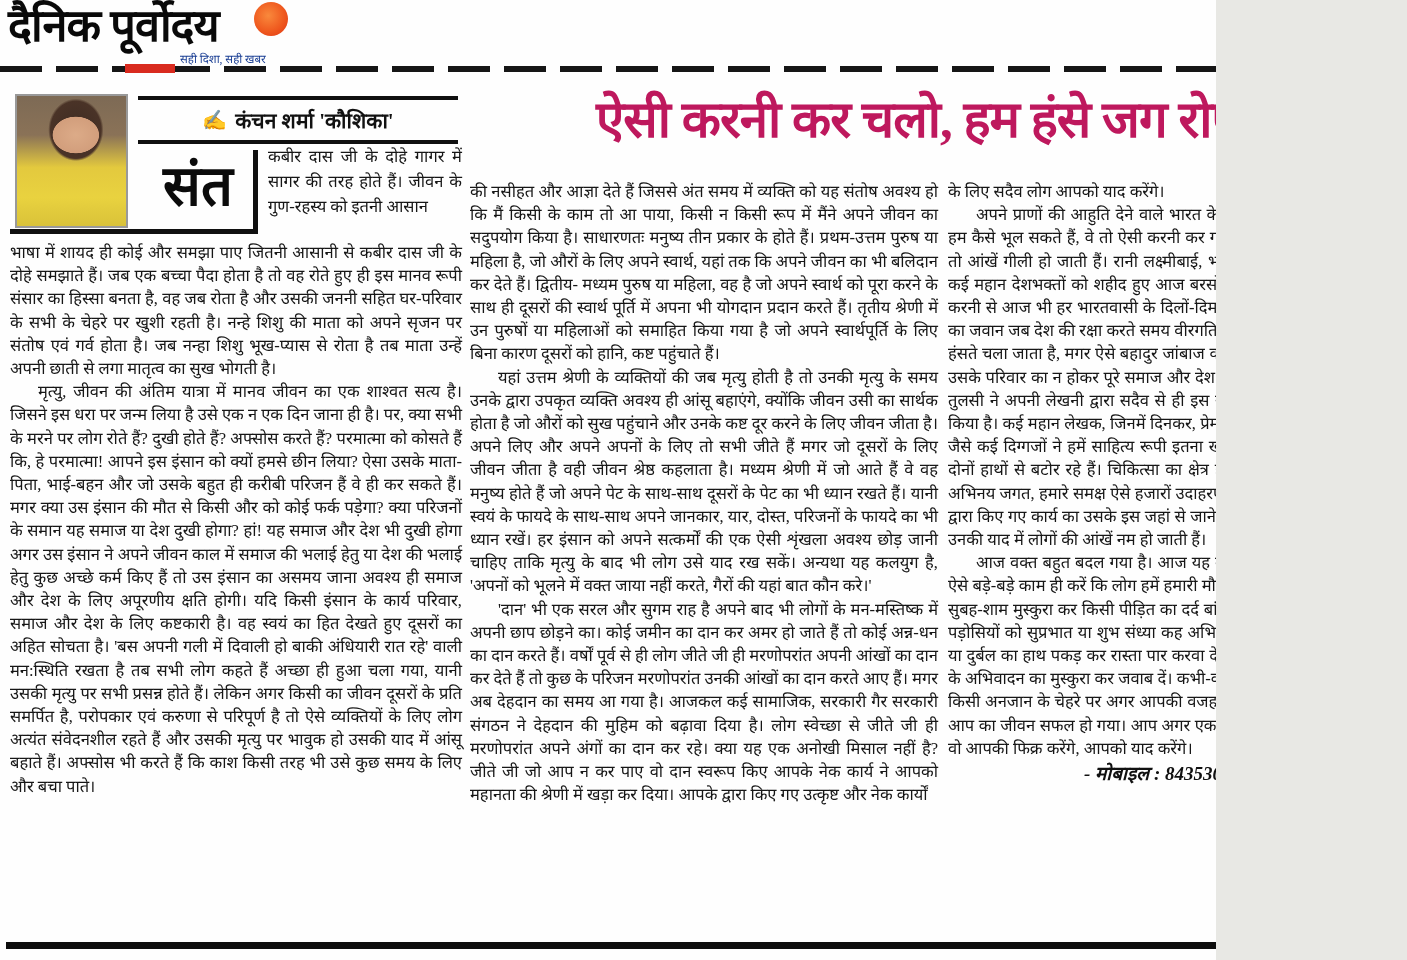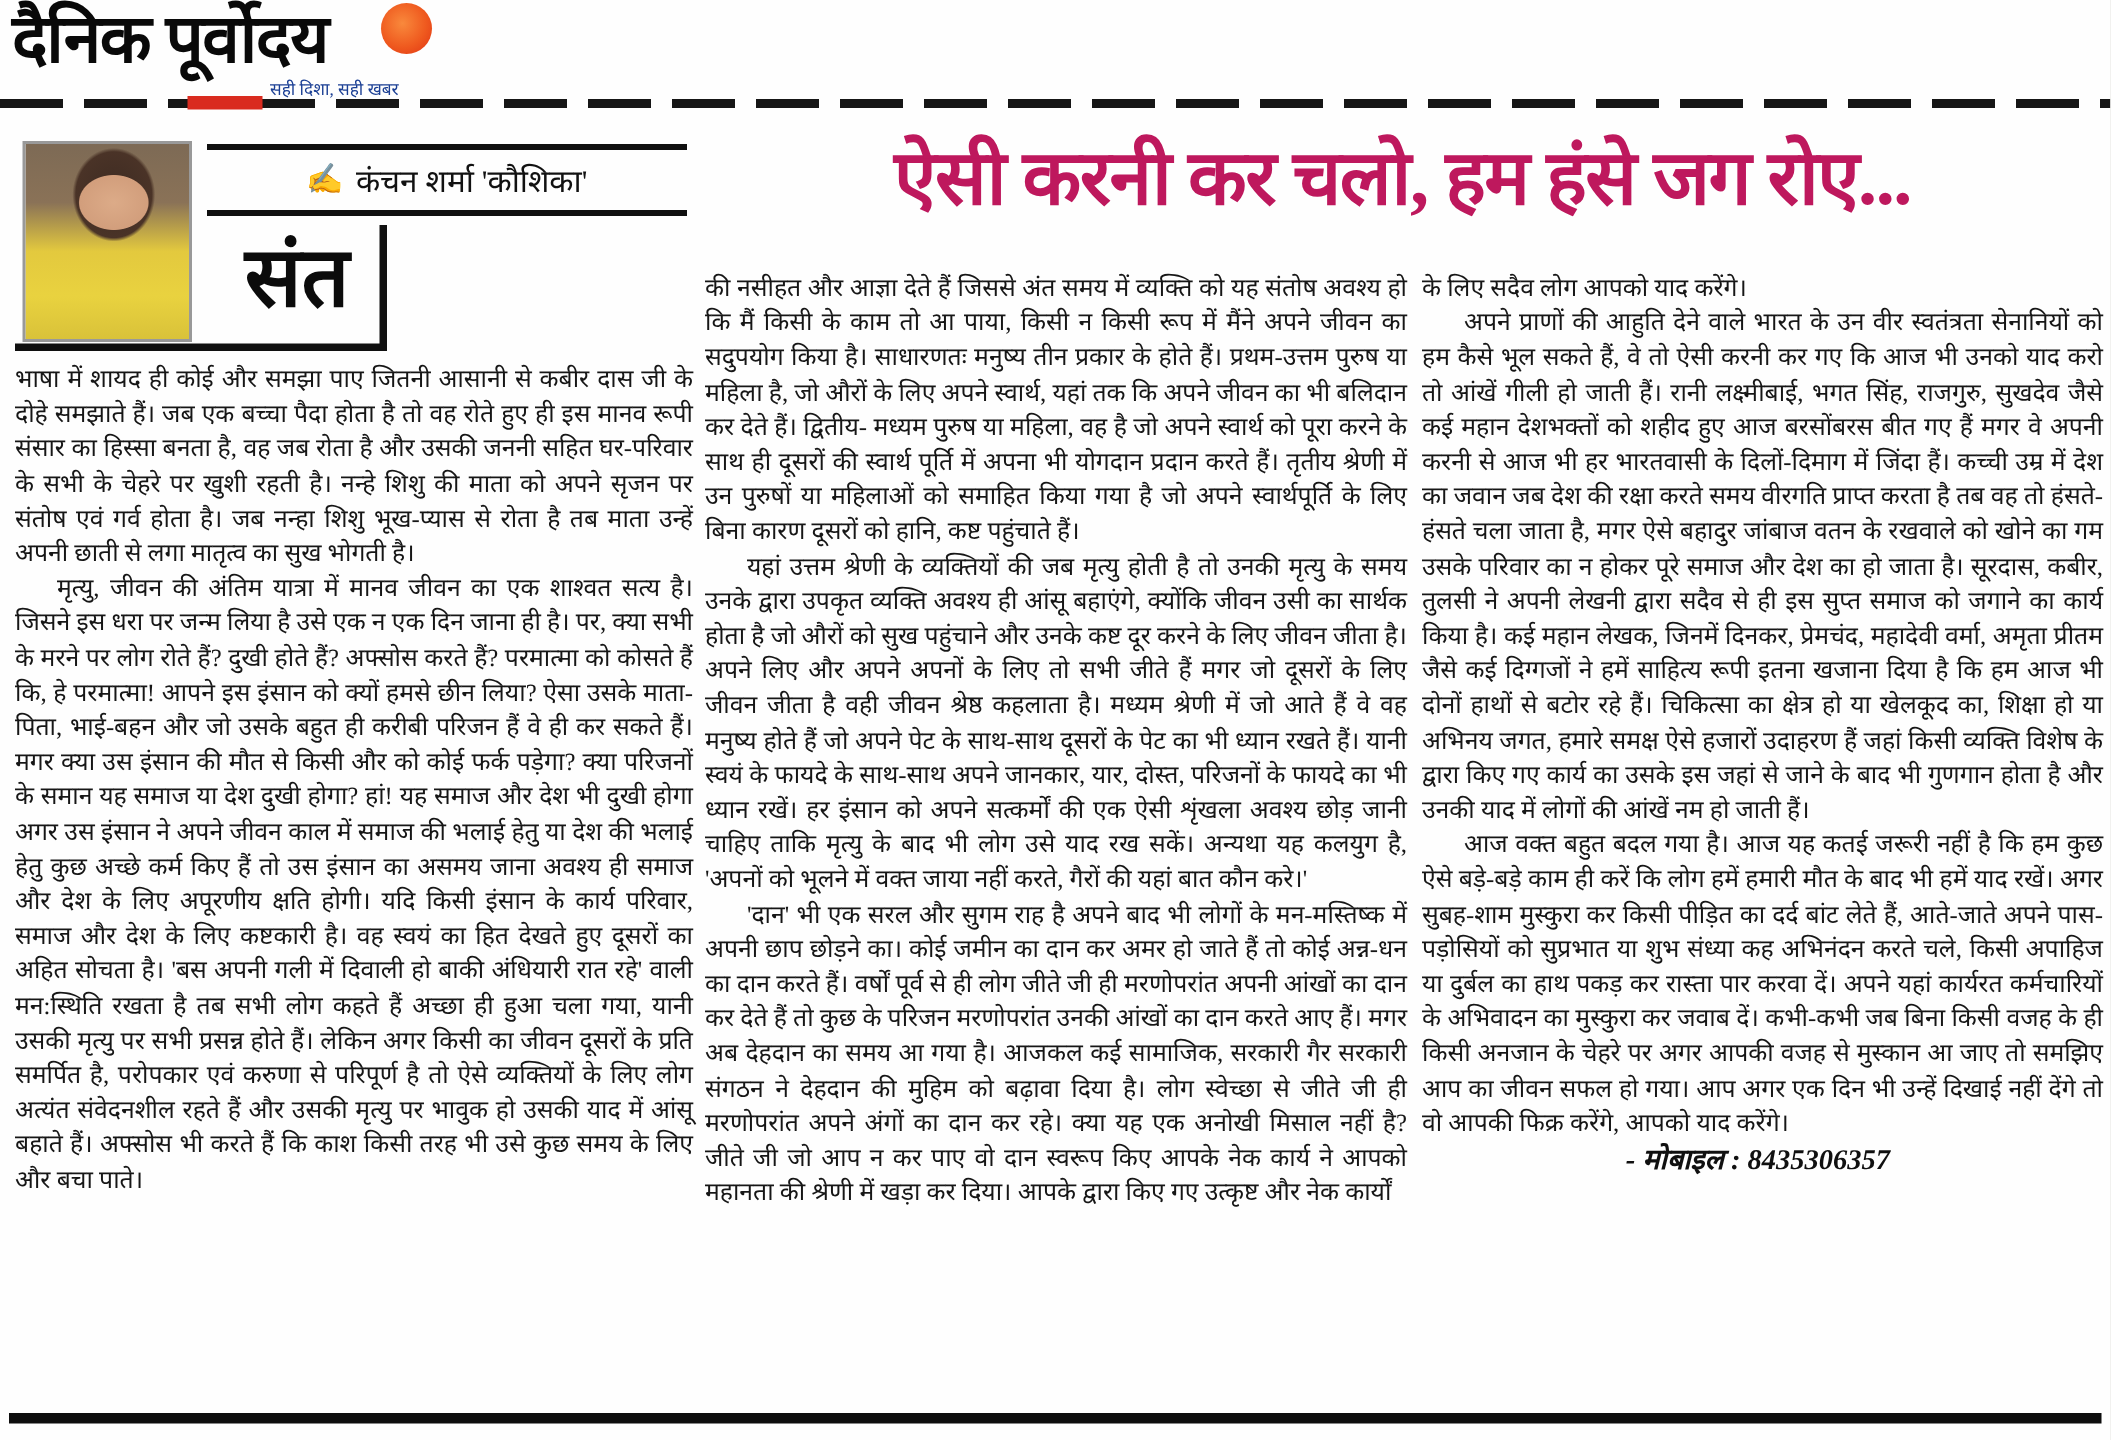--- a/index.html
+++ b/index.html
@@ -1,17 +1,17 @@
 <!DOCTYPE html>
 <html lang="hi"><head>
 <meta charset="utf-8">
 <style>
   html,body{margin:0;padding:0;background:#e8e8e4;}
   #page{
-    position:relative;width:1407px;height:960px;background:#fefefe;
+    position:relative;width:1216px;height:960px;background:#fefefe;
     font-family:"Liberation Serif","DejaVu Serif",serif;color:#141414;
     overflow:hidden;
   }
   
   #masthead{position:absolute;left:0;top:0;width:1407px;height:80px;}
   #logo-wrap{position:absolute;left:8px;top:0px;height:58px;}
   #logo-sun{
     position:absolute;left:246px;top:2px;width:34px;height:34px;border-radius:50%;
     background:radial-gradient(circle at 42% 40%, #f9893c 0%, #ef5a1f 55%, #e03312 100%);
     z-index:1;
@@ -47,21 +47,21 @@
       radial-gradient(ellipse 38px 30px at 54% 30%, #dcab88 0%, #d29e7c 60%, transparent 62%),
       radial-gradient(ellipse 46px 52px at 54% 26%, #3d2b22 0%, #4a3327 55%, transparent 60%),
       linear-gradient(180deg,#7d6a55 0%, #8a7257 30%, #e3c93e 55%, #e9d23f 78%, #d9c239 100%);
   }
   #byline-box{
     position:absolute;left:128px;top:8px;width:320px;height:48px;
     border-top:4px solid #101010;border-bottom:4px solid #101010;box-sizing:border-box;
     display:flex;align-items:center;justify-content:center;gap:8px;
   }
   #byline-box .pen{font-size:20px;line-height:1;}
-  #byline-box .name{font-size:21px;font-weight:normal;color:#111;}
+  #byline-box .name{font-size:21px;font-weight:bold;color:#111;}
   #drop-word{
     position:absolute;left:138px;top:58px;width:100px;
     font-size:56px;font-weight:bold;color:#0b0b0b;line-height:80px;text-align:center;
   }
   #drop-vrule{position:absolute;left:243px;top:62px;width:5px;height:84px;background:#101010;}
   #drop-hrule{position:absolute;left:0px;top:141px;width:248px;height:5px;background:#101010;}
   #intro-text{
     position:absolute;left:258px;top:56px;width:194px;height:92px;
     font-size:16.5px;line-height:25px;text-align:justify;color:#161616;
   }
@@ -99,20 +99,21 @@
   <div id="col1">
     <div id="col1-header">
       <div id="author-photo"></div>
       <div id="byline-box">
         <span class="pen">✍</span>
         <span class="name">कंचन शर्मा 'कौशिका'</span>
       </div>
       <div id="drop-word">संत</div>
       <div id="drop-vrule"></div>
       <div id="drop-hrule"></div>
+      <div id="intro-text">कबीर दास जी के दोहे गागर में सागर की तरह होते हैं। जीवन के गुण-रहस्य को इतनी आसान</div>
     </div>
     <div class="col-body">
       <p>भाषा में शायद ही कोई और समझा पाए जितनी आसानी से कबीर दास जी के दोहे समझाते हैं। जब एक बच्चा पैदा होता है तो वह रोते हुए ही इस मानव रूपी संसार का हिस्सा बनता है, वह जब रोता है और उसकी जननी सहित घर-परिवार के सभी के चेहरे पर खुशी रहती है। नन्हे शिशु की माता को अपने सृजन पर संतोष एवं गर्व होता है। जब नन्हा शिशु भूख-प्यास से रोता है तब माता उन्हें अपनी छाती से लगा मातृत्व का सुख भोगती है।</p>
       <p class="ind">मृत्यु, जीवन की अंतिम यात्रा में मानव जीवन का एक शाश्वत सत्य है। जिसने इस धरा पर जन्म लिया है उसे एक न एक दिन जाना ही है। पर, क्या सभी के मरने पर लोग रोते हैं? दुखी होते हैं? अफ्सोस करते हैं? परमात्मा को कोसते हैं कि, हे परमात्मा! आपने इस इंसान को क्यों हमसे छीन लिया? ऐसा उसके माता-पिता, भाई-बहन और जो उसके बहुत ही करीबी परिजन हैं वे ही कर सकते हैं। मगर क्या उस इंसान की मौत से किसी और को कोई फर्क पड़ेगा? क्या परिजनों के समान यह समाज या देश दुखी होगा? हां! यह समाज और देश भी दुखी होगा अगर उस इंसान ने अपने जीवन काल में समाज की भलाई हेतु या देश की भलाई हेतु कुछ अच्छे कर्म किए हैं तो उस इंसान का असमय जाना अवश्य ही समाज और देश के लिए अपूरणीय क्षति होगी। यदि किसी इंसान के कार्य परिवार, समाज और देश के लिए कष्टकारी है। वह स्वयं का हित देखते हुए दूसरों का अहित सोचता है। 'बस अपनी गली में दिवाली हो बाकी अंधियारी रात रहे' वाली मन:स्थिति रखता है तब सभी लोग कहते हैं अच्छा ही हुआ चला गया, यानी उसकी मृत्यु पर सभी प्रसन्न होते हैं। लेकिन अगर किसी का जीवन दूसरों के प्रति समर्पित है, परोपकार एवं करुणा से परिपूर्ण है तो ऐसे व्यक्तियों के लिए लोग अत्यंत संवेदनशील रहते हैं और उसकी मृत्यु पर भावुक हो उसकी याद में आंसू बहाते हैं। अफ्सोस भी करते हैं कि काश किसी तरह भी उसे कुछ समय के लिए और बचा पाते।</p>
     </div>
   </div>
 
   <div id="col2" class="col-body">
     <p>की नसीहत और आज्ञा देते हैं जिससे अंत समय में व्यक्ति को यह संतोष अवश्य हो कि मैं किसी के काम तो आ पाया, किसी न किसी रूप में मैंने अपने जीवन का सदुपयोग किया है। साधारणतः मनुष्य तीन प्रकार के होते हैं। प्रथम-उत्तम पुरुष या महिला है, जो औरों के लिए अपने स्वार्थ, यहां तक कि अपने जीवन का भी बलिदान कर देते हैं। द्वितीय- मध्यम पुरुष या महिला, वह है जो अपने स्वार्थ को पूरा करने के साथ ही दूसरों की स्वार्थ पूर्ति में अपना भी योगदान प्रदान करते हैं। तृतीय श्रेणी में उन पुरुषों या महिलाओं को समाहित किया गया है जो अपने स्वार्थपूर्ति के लिए बिना कारण दूसरों को हानि, कष्ट पहुंचाते हैं।</p>
     <p class="ind">यहां उत्तम श्रेणी के व्यक्तियों की जब मृत्यु होती है तो उनकी मृत्यु के समय उनके द्वारा उपकृत व्यक्ति अवश्य ही आंसू बहाएंगे, क्योंकि जीवन उसी का सार्थक होता है जो औरों को सुख पहुंचाने और उनके कष्ट दूर करने के लिए जीवन जीता है। अपने लिए और अपने अपनों के लिए तो सभी जीते हैं मगर जो दूसरों के लिए जीवन जीता है वही जीवन श्रेष्ठ कहलाता है। मध्यम श्रेणी में जो आते हैं वे वह मनुष्य होते हैं जो अपने पेट के साथ-साथ दूसरों के पेट का भी ध्यान रखते हैं। यानी स्वयं के फायदे के साथ-साथ अपने जानकार, यार, दोस्त, परिजनों के फायदे का भी ध्यान रखें। हर इंसान को अपने सत्कर्मों की एक ऐसी शृंखला अवश्य छोड़ जानी चाहिए ताकि मृत्यु के बाद भी लोग उसे याद रख सकें। अन्यथा यह कलयुग है, 'अपनों को भूलने में वक्त जाया नहीं करते, गैरों की यहां बात कौन करे।'</p>

